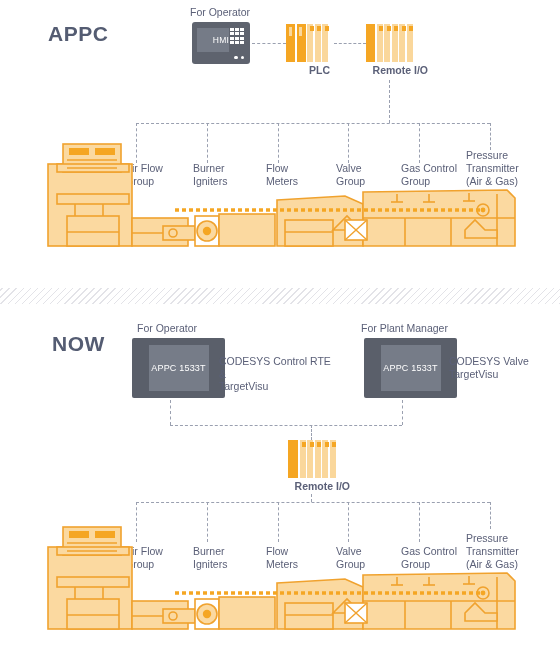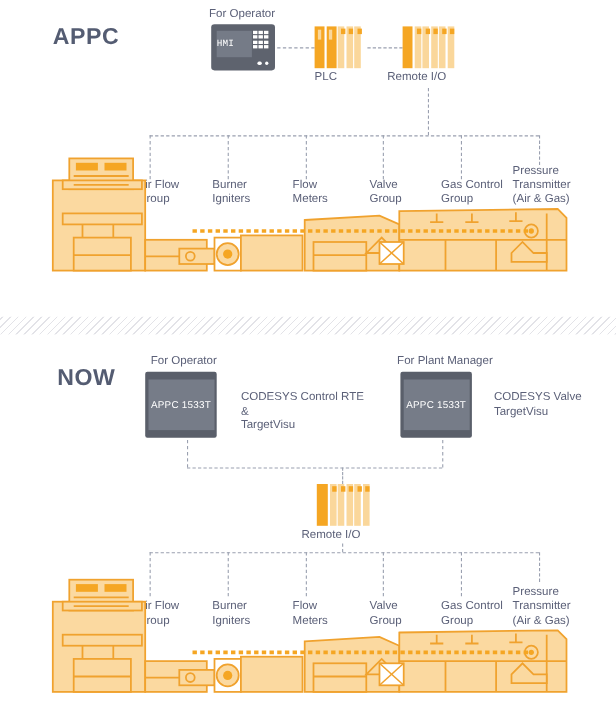--- a/index.html
+++ b/index.html
@@ -38,23 +38,24 @@
     font-size: 10.5px;
     color: #5b6078;
     line-height: 12.5px;
     white-space: nowrap;
   }
   .caption.wrap { white-space: normal; }
 
   .node-label {
     font-size: 10.5px;
     color: #5b6078;
-    text-align: left;
+    text-align: right;
     line-height: 12.5px;
     white-space: nowrap;
+    font-weight: bold;
   }
 
   .leaf-label {
     font-size: 10.5px;
     color: #5b6078;
     line-height: 13px;
   }
 
   
   .hmi {
@@ -68,22 +69,21 @@
   }
   .hmi-screen {
     width: 32px;
     height: 24px;
     background: #757b87;
     position: absolute;
     left: 5px;
     top: 6px;
     display: flex;
     align-items: center;
-    justify-content: flex-start;
-    font-family: Liberation Mono, monospace;
+    justify-content: flex-end;
   }
   .hmi-screen span {
     color: #ffffff;
     font-size: 8.5px;
     letter-spacing: 0.2px;
   }
   .hmi-keypad {
     position: absolute;
     right: 6px;
     top: 6px;
@@ -102,21 +102,21 @@
     display: flex;
     gap: 3px;
   }
   .hmi-dots i {
     width: 3.5px; height: 3.5px; border-radius: 50%;
     background: #ffffff; display: block;
   }
 
   
   .appc {
-    width: 65px;
+    width: 93px;
     height: 60px;
     background: #5a5f6a;
     border-radius: 2px;
     display: flex;
     align-items: center;
     justify-content: center;
   }
   .appc-screen {
     width: 60px;
     height: 46px;

